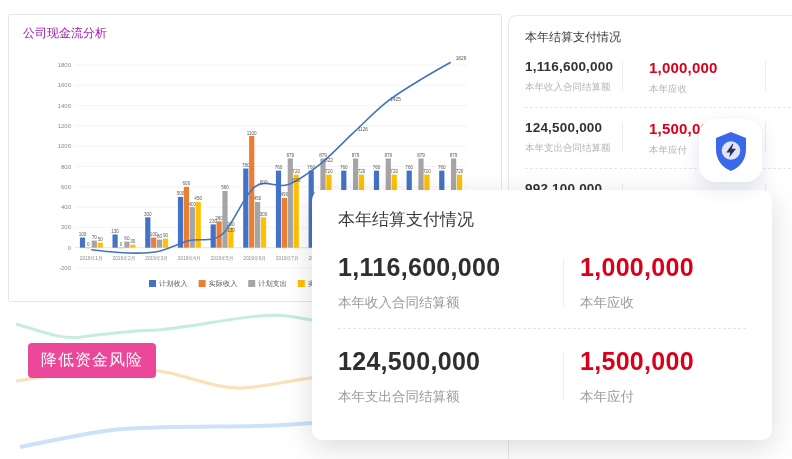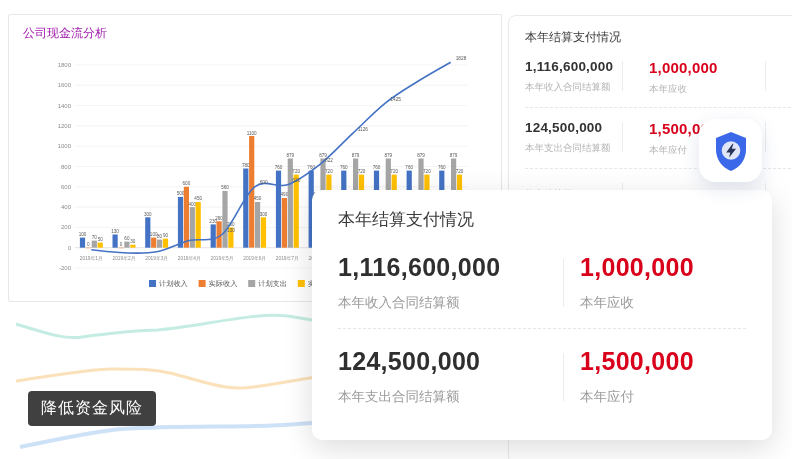--- a/index.html
+++ b/index.html
@@ -55,22 +55,22 @@
   .popup-row .cell-r { padding-left:16px; }
   .b-val { font-size:25px; font-weight:bold; color:#2f2f2f; letter-spacing:.3px; white-space:nowrap; }
   .b-val.red { color:#d9001b; }
   .b-cap { margin-top:12px; font-size:13.5px; color:#9b9b9b; white-space:nowrap; }
   .b-div { width:1px; height:48px; background:#ececec; margin-top:6px; }
   .popup .dash-sep { margin:4px 0 12px; }
 
   
   .risk-tag {
     position:absolute; left:28px; top:343px; z-index:2;
-    background:#404040; color:#fff; font-size:16px;
-    padding:7px 13px; border-radius:4px; letter-spacing:1px;margin-top:48px;
+    background:#ec4899; color:#fff; font-size:16px;
+    padding:7px 13px; border-radius:4px; letter-spacing:1px;
   }
 </style>
 </head>
 <body>
 
 <svg class="decor" viewBox="0 0 792 459">
   <path d="M 16 324 C 40 331, 62 340, 82 337 C 112 333, 138 330, 158 330 C 205 326, 252 312, 288 316 L 318 321" fill="none" stroke="#9fe0cf" stroke-width="3" opacity="0.6"></path>
   <path d="M 16 381 C 50 376, 90 369, 112 369 C 140 369, 152 369, 170 373 C 195 379, 218 388, 238 388 C 262 388, 290 380, 318 377" fill="none" stroke="#f7d193" stroke-width="3" opacity="0.65"></path>
   <path d="M 20 447 C 55 440, 95 431, 122 429 C 170 426, 215 427, 256 426 C 318 424, 372 418, 432 414 C 495 410, 560 406, 614 401" fill="none" stroke="#bcd7f4" stroke-width="4" opacity="0.75"></path>
 </svg>
@@ -257,20 +257,21 @@
       <div class="p-cap">本年应付</div>
     </div>
     <div class="v-div"></div>
     <div></div>
   </div>
 
   <div class="dash-sep"></div>
 
   <div class="panel-row">
     <div>
+      <div class="p-val">992,100,000</div>
       <div class="p-cap">收支结算差</div>
     </div>
     <div class="v-div"></div>
     <div class="cell-r"></div>
     <div class="v-div"></div>
     <div></div>
   </div>
 </section>
 
 <div class="shield-card">

